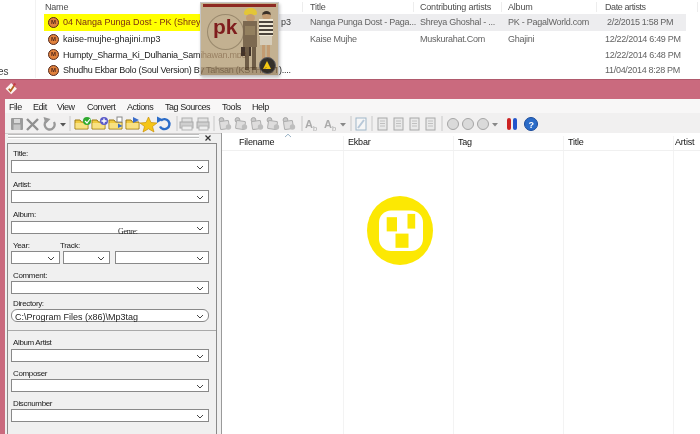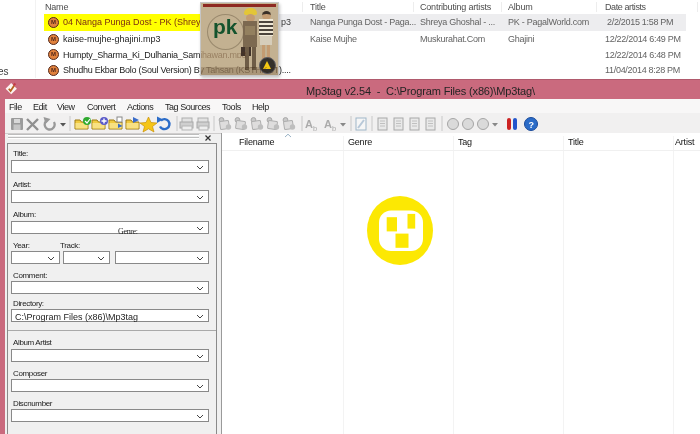--- a/index.html
+++ b/index.html
@@ -56,21 +56,21 @@
   <div class="abs r" style="left:63px;top:50px;">Humpty_Sharma_Ki_Dulhania_Samjhawan.mp3</div>
   <div class="abs gray" style="left:605px;top:50px;letter-spacing:-0.3px;">12/22/2014 6:48 PM</div>
 
   <div class="fico" style="left:48px;top:65px;">M</div>
   <div class="abs r" style="left:63px;top:65px;">Shudhu Ekbar Bolo (Soul Version) By Tahsan (KSTHK JT)....</div>
   <div class="abs gray" style="left:605px;top:65px;letter-spacing:-0.3px;">11/04/2014 8:28 PM</div>
 
   <div class="abs" style="left:200px;top:2px;width:77px;height:72px;background:#c3b191;border:1px solid #c6c6c6;box-shadow:1px 2px 3px rgba(0,0,0,0.22);">
     <div class="abs" style="left:2px;top:1px;right:2px;height:3px;background:#8e2922;"></div>
     <div class="abs" style="left:6px;top:11px;width:37px;height:36px;border:1.5px solid rgba(60,45,25,0.30);border-radius:50%;box-sizing:border-box;"></div>
-    <div class="abs" style="left:12px;top:12px;font-size:21px;font-weight:bold;color:#14532d;">pk</div>
+    <div class="abs" style="left:12px;top:12px;font-size:21px;font-weight:bold;color:#7f1d1d;">pk</div>
 
     <div class="abs" style="left:43px;top:5px;width:13px;height:7px;background:#e3c637;border-radius:6px 6px 2px 2px;"></div>
     <div class="abs" style="left:45px;top:11px;width:9px;height:8px;background:#c49c72;border-radius:50%;"></div>
     <div class="abs" style="left:42px;top:18px;width:14px;height:26px;background:#7c6950;"></div>
     <div class="abs" style="left:44px;top:23px;width:10px;height:9px;background:#93805f;"></div>
     <div class="abs" style="left:40px;top:44px;width:10px;height:9px;background:#42332a;"></div>
     <div class="abs" style="left:44px;top:44px;width:4px;height:23px;background:#6e5c46;"></div>
     <div class="abs" style="left:51px;top:44px;width:4px;height:23px;background:#6e5c46;"></div>
 
     <div class="abs" style="left:61px;top:8px;width:9px;height:9px;background:#c49c72;border-radius:50%;border-top:3px solid #3a3028;box-sizing:border-box;"></div>
@@ -91,21 +91,20 @@
     <div class="abs r" style="left:-138px;top:5px;color:rgba(65,42,22,0.45);">Shudhu Ekbar Bolo (Soul Version) By Tahsan (KSTHK JT)....</div>
   </div>
 
   <div class="abs" style="left:0;top:79px;width:700px;height:1px;background:#b05a6d;"></div>
   <div class="abs" style="left:0;top:80px;width:700px;height:19px;background:#ca6a7e;"></div>
   <svg class="abs" style="left:5px;top:82px;" width="13" height="13">
     <rect x="2.2" y="2.7" width="8" height="8" transform="rotate(45 6.2 6.7)" fill="#fbf3f0"></rect>
     <path d="M3.8,6.8 L5.6,9 L9.2,3.6" stroke="#b5641f" stroke-width="1.8" fill="none"></path>
     <path d="M8.6,3.2 L10.4,1.6" stroke="#c43b47" stroke-width="2"></path>
   </svg>
-  <div class="abs" style="left:306px;top:85px;color:#242424;font-size:11px;letter-spacing:-0.15px;">Mp3tag v2.54&nbsp; - &nbsp;C:\Program Files (x86)\Mp3tag\</div>
 
   <div class="abs" style="left:0;top:99px;width:700px;height:14px;background:#f8f7f7;"></div>
   <div class="abs" style="left:9px;top:102px;letter-spacing:-0.45px;">File</div>
   <div class="abs" style="left:33px;top:102px;letter-spacing:-0.45px;">Edit</div>
   <div class="abs" style="left:57px;top:102px;letter-spacing:-0.45px;">View</div>
   <div class="abs" style="left:87px;top:102px;letter-spacing:-0.45px;">Convert</div>
   <div class="abs" style="left:127px;top:102px;letter-spacing:-0.45px;">Actions</div>
   <div class="abs" style="left:165px;top:102px;letter-spacing:-0.45px;">Tag Sources</div>
   <div class="abs" style="left:222px;top:102px;letter-spacing:-0.45px;">Tools</div>
   <div class="abs" style="left:252px;top:102px;letter-spacing:-0.45px;">Help</div>
@@ -262,21 +261,21 @@
         <polyline points="1,1 4,4 7,1" stroke="#444" fill="none"></polyline>
       </svg>
     </div>
   <div class="plabel" style="left:13px;top:271px;">Comment:</div>
   <div class="combo" style="left:11px;top:281px;width:198px;">
       <svg width="8" height="5">
         <polyline points="1,1 4,4 7,1" stroke="#444" fill="none"></polyline>
       </svg>
     </div>
   <div class="plabel" style="left:13px;top:299px;">Directory:</div>
-  <div class="combo" style="left:11px;top:309px;width:198px;">
+  <div class="combo" style="left:11px;top:309px;width:198px;border-radius:6px;">
       <span style="position:absolute;left:3px;top:2px;font-size:9px;">C:\Program Files (x86)\Mp3tag</span>
       <svg width="8" height="5">
         <polyline points="1,1 4,4 7,1" stroke="#444" fill="none"></polyline>
       </svg>
     </div>
   <div class="abs" style="left:8px;top:330px;width:208px;height:1px;background:#a9a9a9;"></div>
   <div class="plabel" style="left:13px;top:338px;">Album Artist</div>
   <div class="combo" style="left:11px;top:349px;width:198px;">
       <svg width="8" height="5">
         <polyline points="1,1 4,4 7,1" stroke="#444" fill="none"></polyline>
@@ -295,21 +294,21 @@
       </svg>
     </div>
 
   <div class="abs" style="left:221px;top:133px;width:1px;height:301px;background:#9a9a9a;"></div>
   <div class="abs" style="left:222px;top:133px;width:478px;height:301px;background:#ffffff;"></div>
   <div class="gridv" style="left:343px;top:136px;height:298px;"></div>
   <div class="gridv" style="left:453px;top:136px;height:298px;"></div>
   <div class="gridv" style="left:563px;top:136px;height:298px;"></div>
   <div class="gridv" style="left:673px;top:136px;height:298px;"></div>
   <div class="abs" style="left:239px;top:137px;letter-spacing:-0.2px;color:#141414;">Filename</div>
-  <div class="abs" style="left:348px;top:137px;letter-spacing:-0.2px;color:#141414;">Genre</div>
+  <div class="abs" style="left:348px;top:137px;letter-spacing:-0.2px;color:#141414;">Ekbar</div>
   <div class="abs" style="left:458px;top:137px;letter-spacing:-0.2px;color:#141414;">Tag</div>
   <div class="abs" style="left:568px;top:137px;letter-spacing:-0.2px;color:#141414;">Title</div>
   <div class="abs" style="left:675px;top:137px;letter-spacing:-0.2px;color:#141414;">Artist</div>
   <svg class="abs" style="left:284px;top:133px;" width="8" height="5">
       <polyline points="1,4 4,1.2 7,4" stroke="#9ab3c6" fill="none"></polyline>
     </svg>
   <div class="abs" style="left:222px;top:150px;width:478px;height:1px;background:#f0f0f0;"></div>
 
   <svg class="abs" style="left:360px;top:186px;" width="84" height="86">
     <ellipse cx="40" cy="44.5" rx="33" ry="34.5" fill="#fce803"></ellipse>

